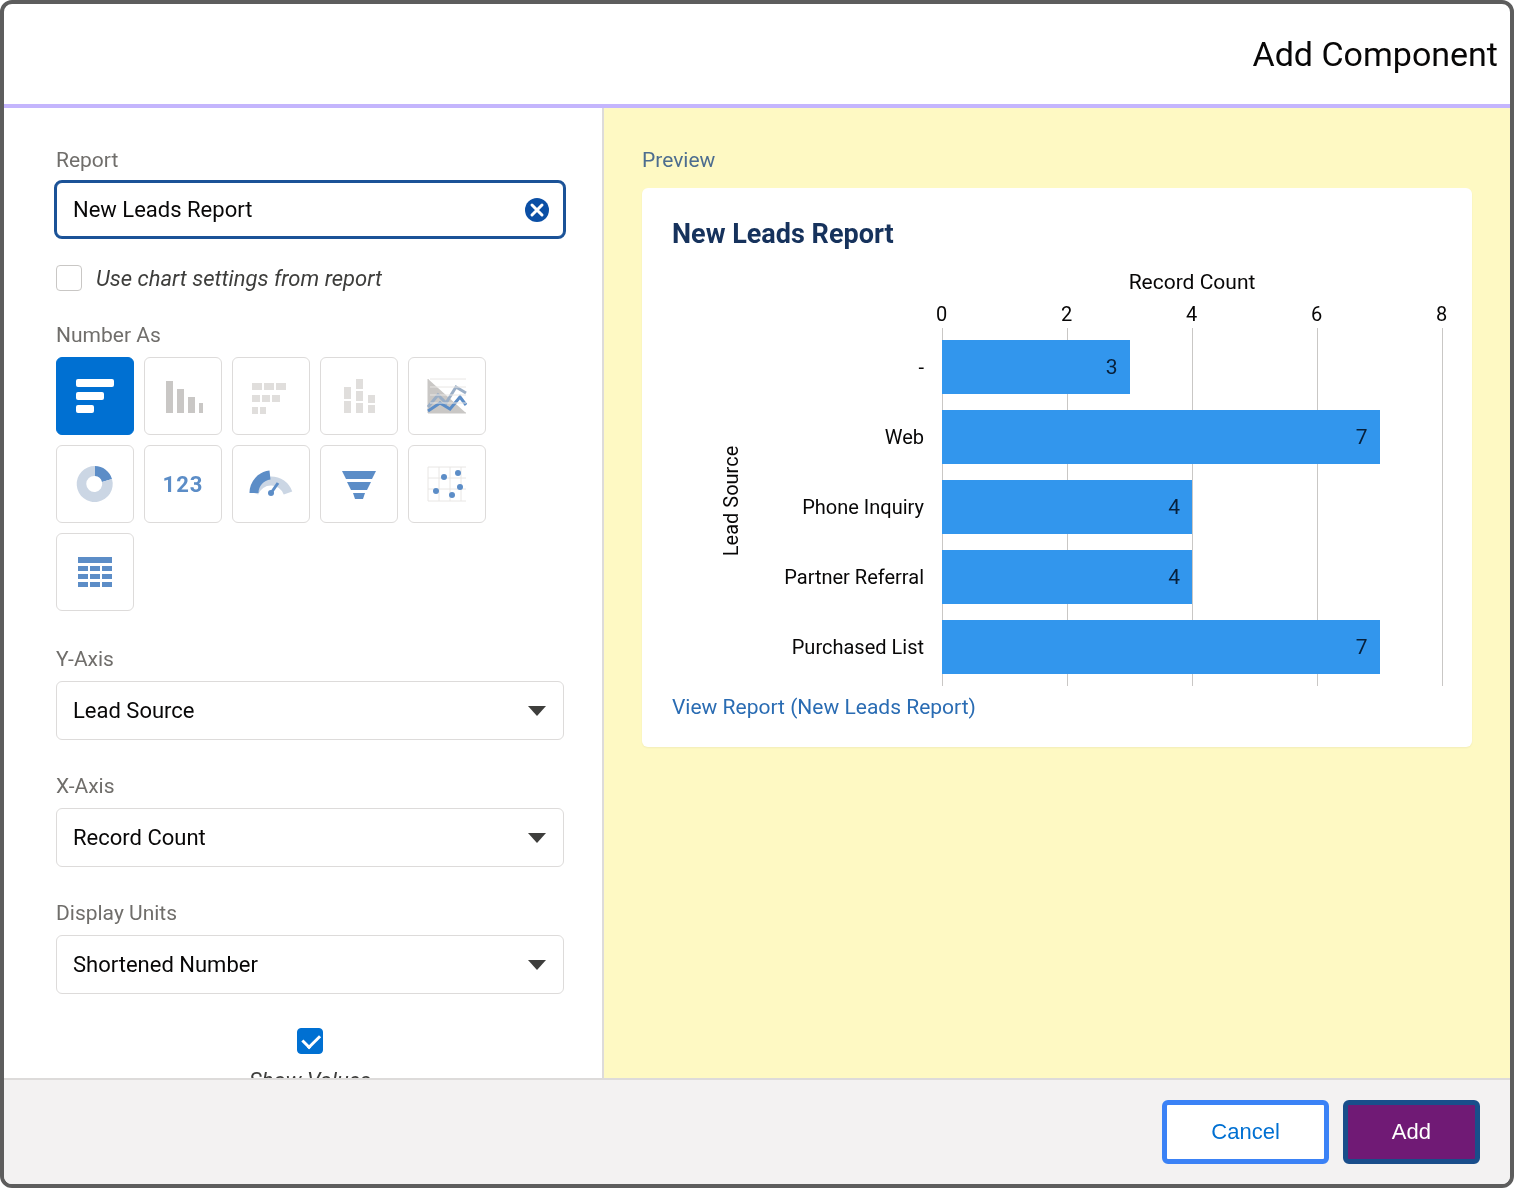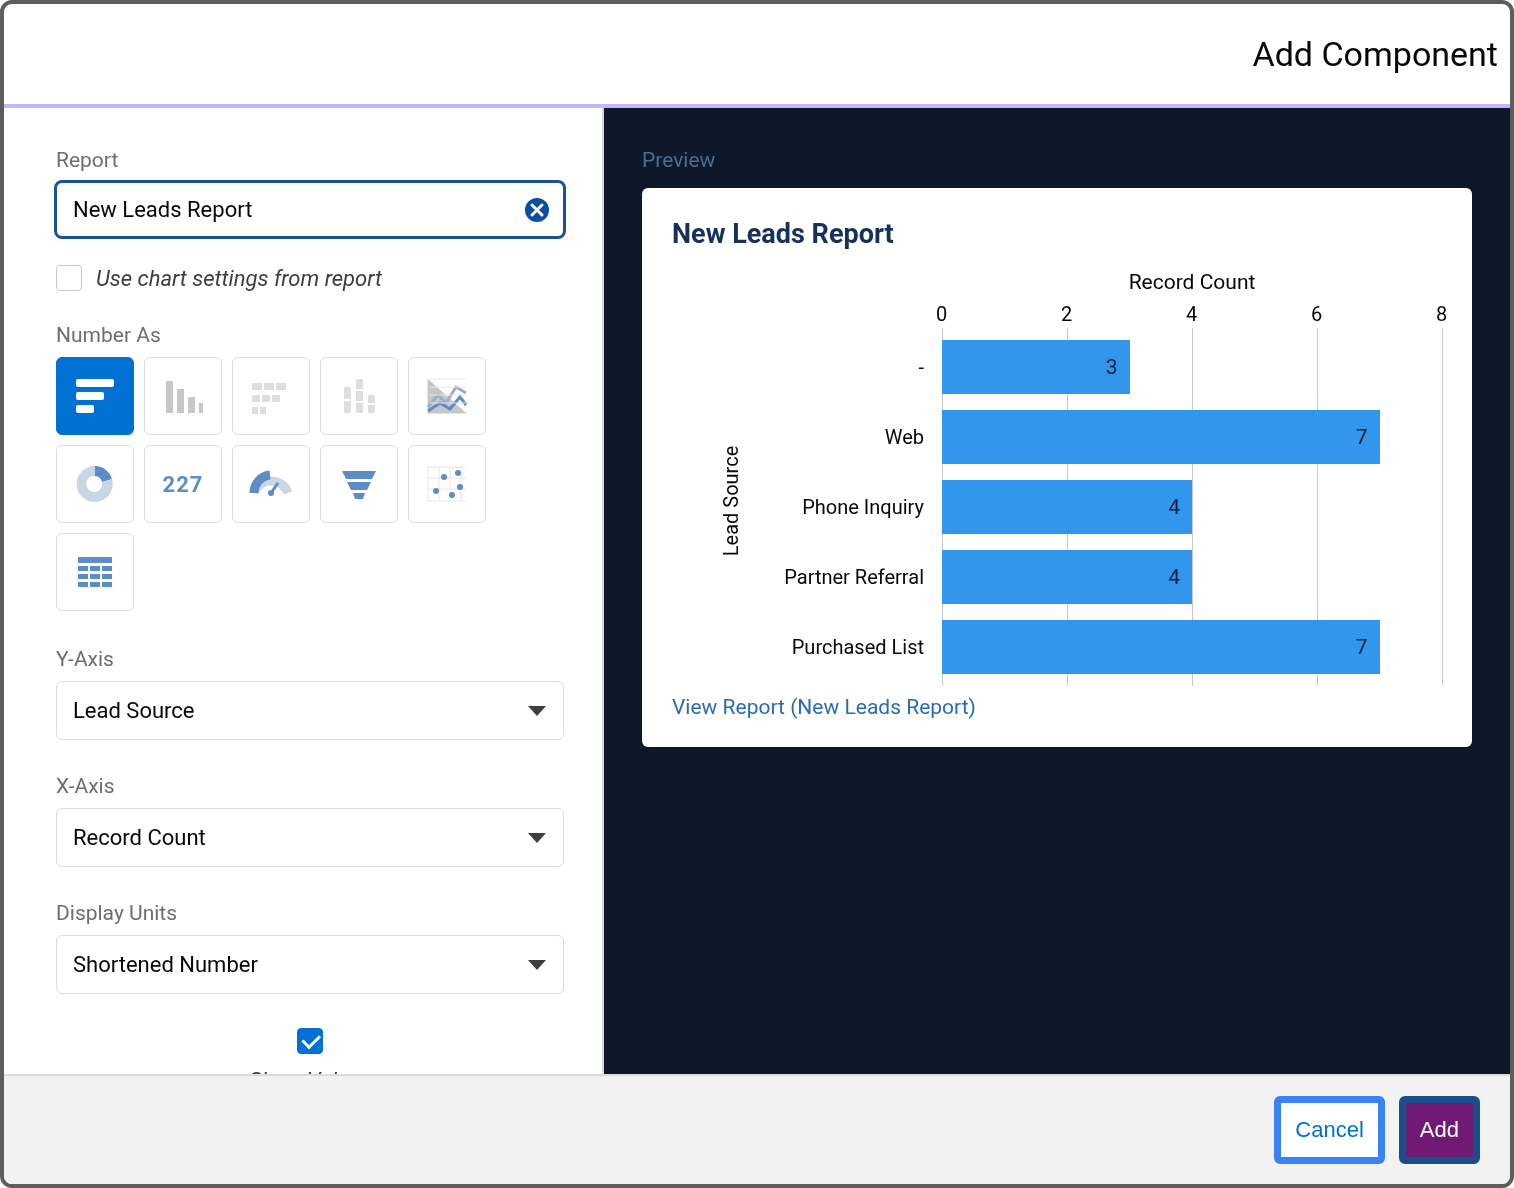--- a/index.html
+++ b/index.html
@@ -39,21 +39,21 @@
   .left-panel {
     width: 616px;
     background: #fff;
     border-right: 2px solid #dddbda;
     padding: 40px 38px 20px 52px;
     overflow-y: auto;
   }
   .right-panel {
     flex: 1;
     padding: 40px 38px 38px 38px;
-    background: #0f172a;
+    background: #fef9c3;
   }
   .form-label {
     font-size: 21px;
     color: #706e6b;
     margin-bottom: 10px;
     display: block;
   }
   .input-wrap {
     position: relative;
     margin-bottom: 28px;
@@ -271,25 +271,25 @@
   
   .modal-footer {
     border-top: 2px solid #dddbda;
     background: #f3f2f2;
     padding: 20px 30px;
     display: flex;
     justify-content: flex-end;
     gap: 14px;
   }
   .btn {
-    padding: 14px 14px;
+    padding: 14px 44px;
     font-size: 22px;
     border-radius: 6px;
     cursor: pointer;
-    border: 7px solid #3b82f6;
+    border: 5px solid #3b82f6;
   }
   .btn-neutral {
     background: #fff;
     color: #0070d2;
   }
   .btn-brand {
     background: #701a75;
     color: #fff;
     border-color: #194e8b;
   }
@@ -378,21 +378,21 @@
         </div>
 
         <div class="chart-type">
           <svg width="46" height="46" viewBox="0 0 46 46">
             <path d="M23 5 A18 18 0 0 1 40 18 L30 21 A8 8 0 0 0 23 15 Z" fill="#5c8dc7"></path>
             <path d="M40 18 A18 18 0 1 1 23 5 L23 15 A8 8 0 1 0 30 21 Z" fill="#cbd6e4"></path>
           </svg>
         </div>
 
         <div class="chart-type blue">
-          <span style="font-size:22px;font-weight:700;color:#5c8dc7;letter-spacing:1px;">227</span>
+          <span style="font-size:22px;font-weight:700;color:#5c8dc7;letter-spacing:1px;">123</span>
         </div>
 
         <div class="chart-type">
           <svg width="46" height="46" viewBox="0 0 46 46">
             <path d="M6 32 A18 18 0 0 1 40 32" fill="none" stroke="#cbd6e4" stroke-width="9"></path>
             <path d="M6 32 A18 18 0 0 1 22 14" fill="none" stroke="#5c8dc7" stroke-width="9"></path>
             <circle cx="23" cy="32" r="3" fill="#5c8dc7"></circle>
             <line x1="23" y1="32" x2="30" y2="22" stroke="#5c8dc7" stroke-width="3"></line>
           </svg>
         </div>

